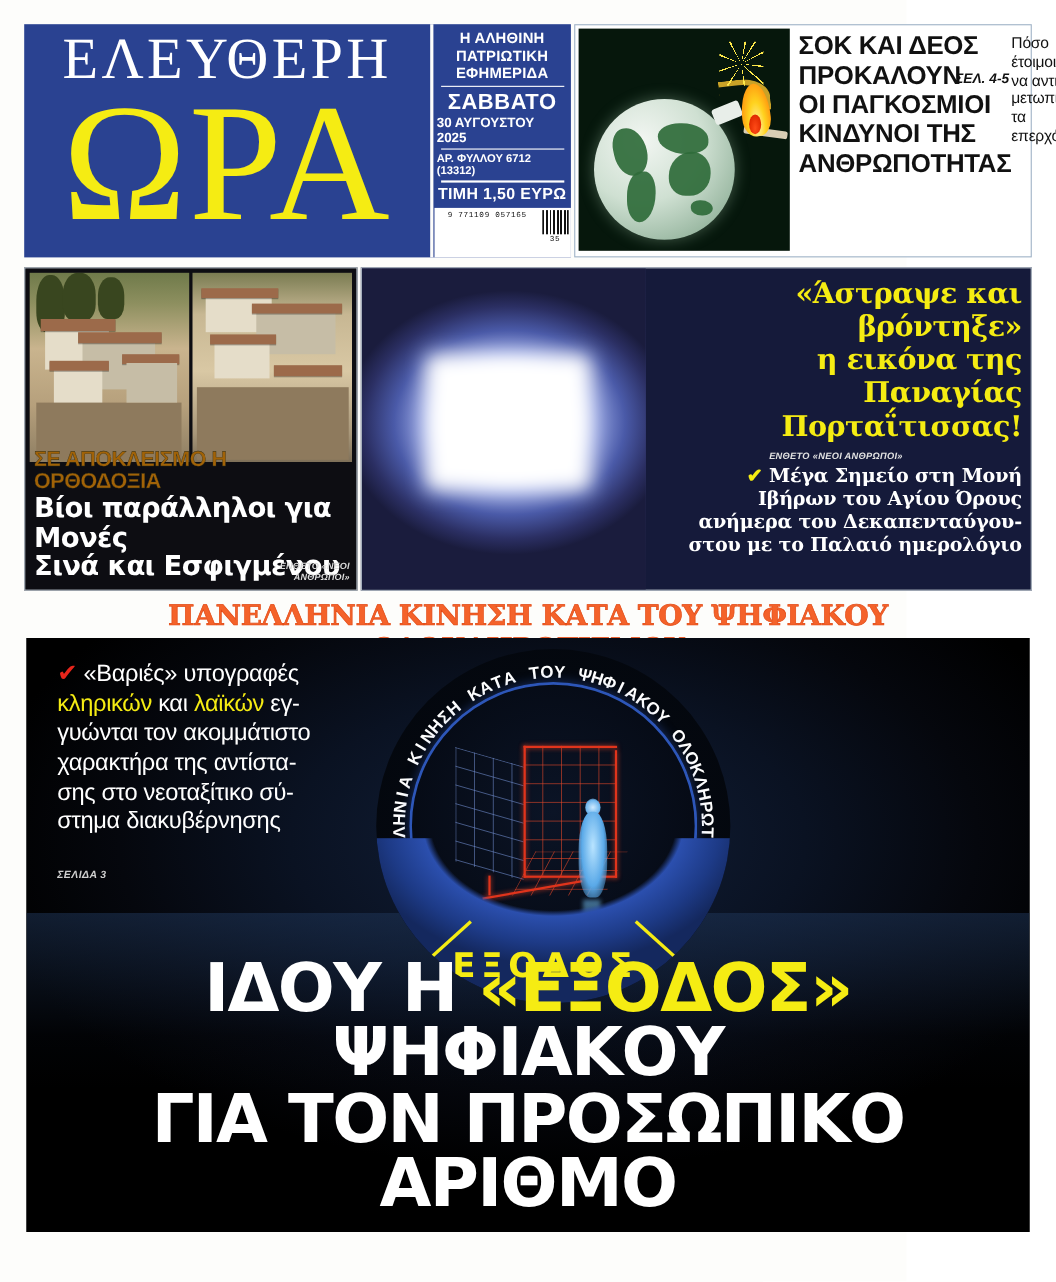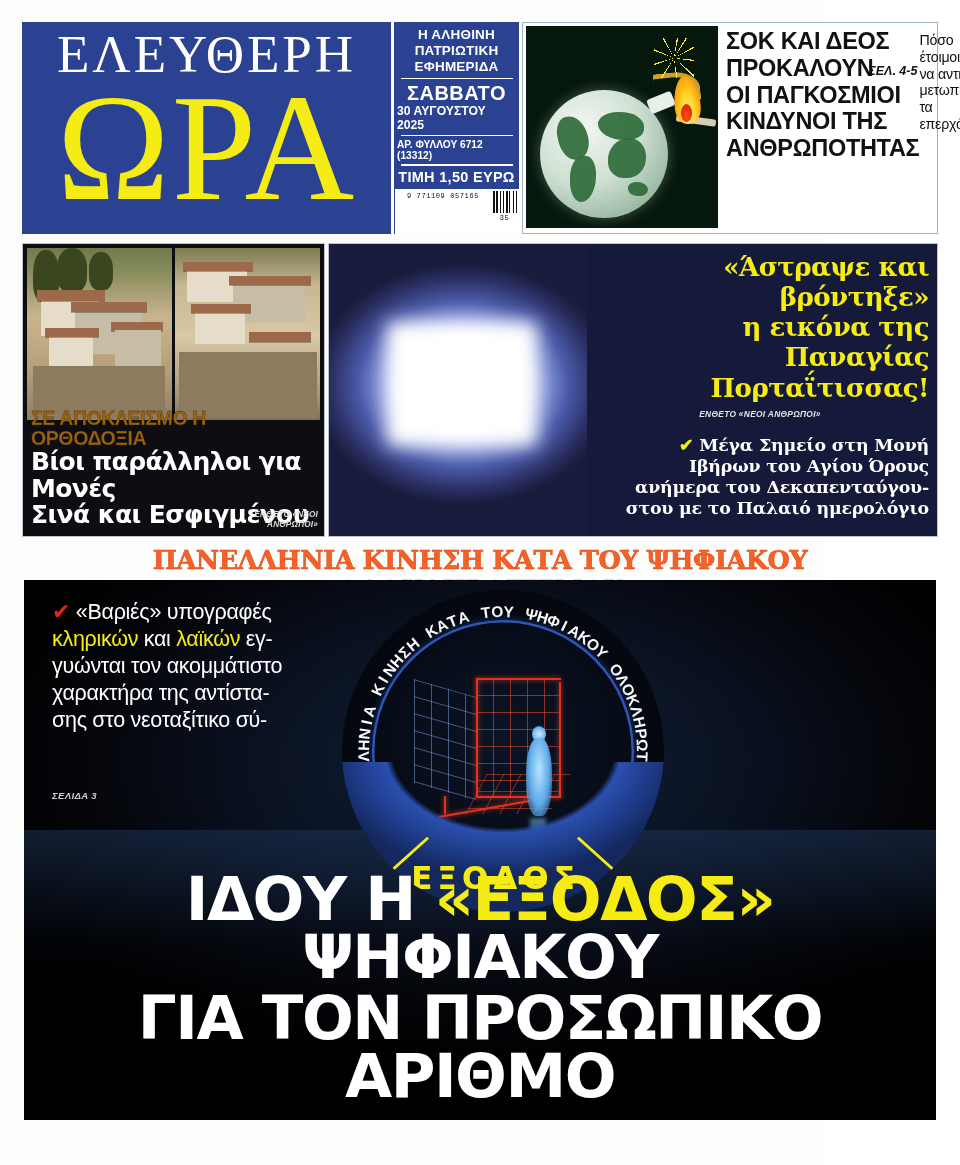--- a/index.html
+++ b/index.html
@@ -246,21 +246,21 @@
   .pan-line {
     color: #f5ec13; font-weight: bold; font-size: 26px;
     font-family: "DejaVu Serif", "Liberation Serif", serif;
     text-align: right; line-height: 1.16; letter-spacing: -.5px;
   }
   #pan-insert {
     color: #e2e2e2; font-size: 8.4px; font-style: italic; font-weight: bold;
     text-align: center; margin-top: 6px; letter-spacing: .3px;
   }
   #pan-body {
-    margin-top: 16px; color: #ffffff;
+    margin-top: 4px; color: #ffffff;
     font-family: "DejaVu Serif", "Liberation Serif", serif;
     font-weight: bold; font-size: 17.4px; line-height: 1.22;
     text-align: right; letter-spacing: -.2px;
   }
   .tick { color: #f5ec13; font-weight: bold; }
 
   
   #banner {
     position: absolute; left: 24px; top: 545px; width: 912px;
     text-align: center;
@@ -521,20 +521,21 @@
 
     <div id="main-left">
       <div>
         <span class="chk">✔</span>
         <span>«Βαριές» υπογραφές</span>
       </div>
       <div><span class="hl">κληρικών</span><span> και </span><span class="hl">λαϊκών</span><span> εγ-</span></div>
       <div>γυώνται τον ακομμάτιστο</div>
       <div>χαρακτήρα της αντίστα-</div>
       <div>σης στο νεοταξίτικο σύ-</div>
+      <div>στημα διακυβέρνησης</div>
     </div>
     <div id="main-page-ref">ΣΕΛΙΔΑ 3</div>
 
     <div id="emblem">
       <div id="emblem-ringtext">
           <span style="transform: translate(-124.932px, 60.9336px) rotate(-116deg) translate(-50%, -50%);">Π</span>
           <span style="transform: translate(-129.536px, 50.4135px) rotate(-111.265deg) translate(-50%, -50%);">Α</span>
           <span style="transform: translate(-133.255px, 39.5493px) rotate(-106.531deg) translate(-50%, -50%);">Ν</span>
           <span style="transform: translate(-136.065px, 28.4153px) rotate(-101.796deg) translate(-50%, -50%);">Ε</span>
           <span style="transform: translate(-137.946px, 17.0873px) rotate(-97.0612deg) translate(-50%, -50%);">Λ</span>

